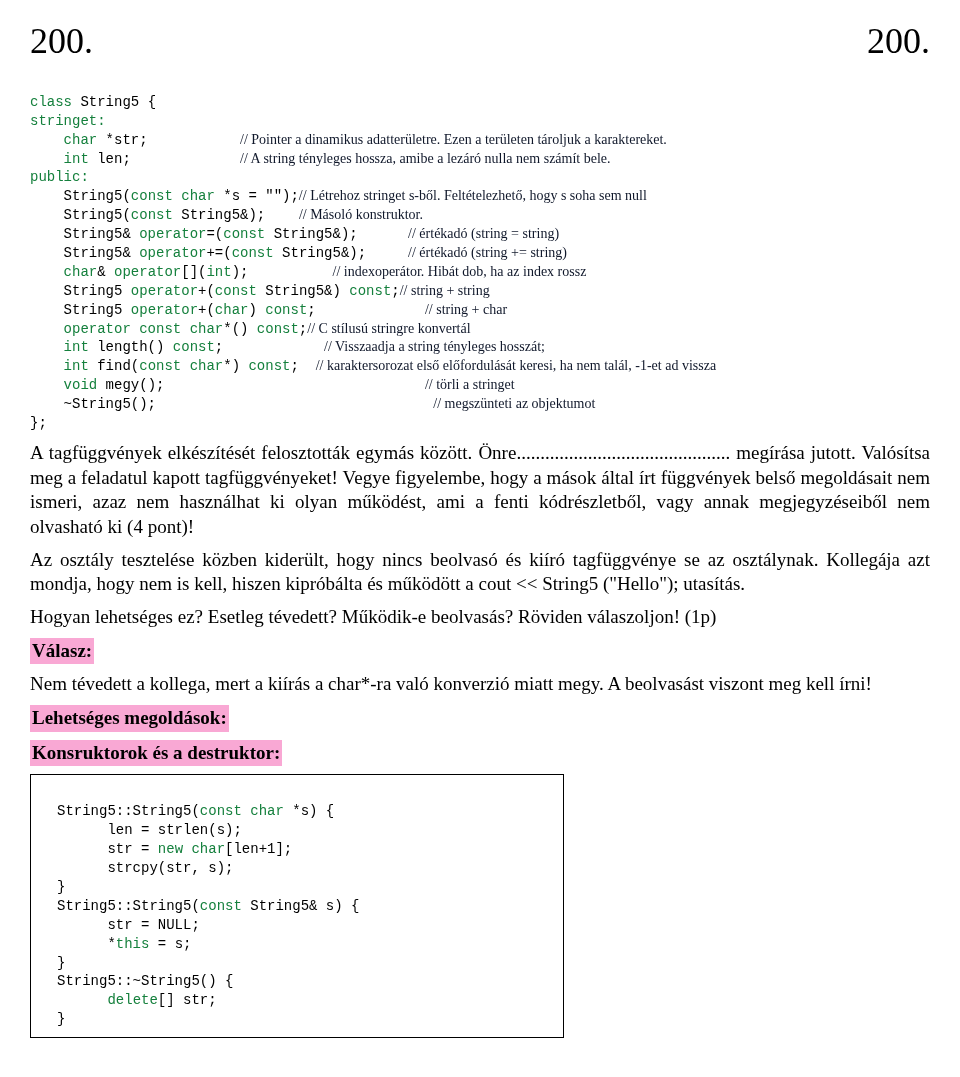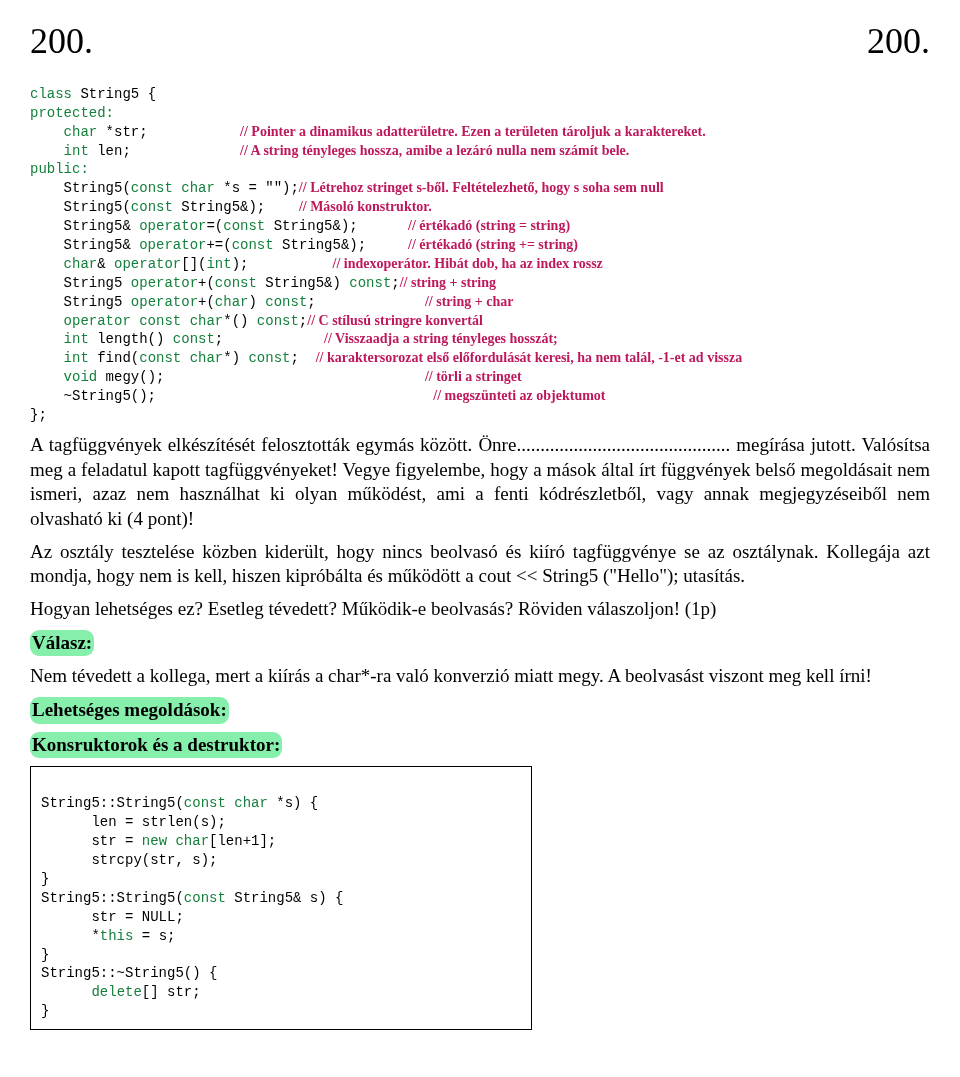--- a/index.html
+++ b/index.html
@@ -8,56 +8,56 @@
     font-family: "Times New Roman", serif;
     background: #fff;
     color: #000;
     width: 900px;
   }
   .header {
     display: flex;
     justify-content: space-between;
     align-items: baseline;
     font-size: 36px;
-    margin-bottom: 4px;
+    margin-bottom: 12px;
   }
   .code {
     font-family: "Courier New", monospace;
     font-size: 14px;
     line-height: 1.35;
     white-space: pre;
   }
   .keyword { color: #15803d; }
-  .comment { color: #be185d; font-family: "Times New Roman", serif; font-weight: bold; text-align: center; }
+  .comment { color: #0f172a; font-family: "Times New Roman", serif; font-weight: normal; text-align: center; }
   p.body-text {
     font-size: 19px;
     line-height: 1.3;
     margin: 8px 0;
     text-align: justify;
   }
-  .hlbox { background: #86efac; font-weight: bold; display: inline-block; padding: 1px 2px; border-radius: 9px; }
+  .hlbox { background: #f9a8d4; font-weight: bold; display: inline-block; padding: 1px 2px; }
   .solution-box {
     border: 1px solid #000;
-    padding: 8px 10px;
+    padding: 8px 26px;
     margin-top: 6px;
     width: 480px;
   }
   .solution-box .code { font-size: 14px; }
 </style>
 </head>
 <body>
 
 <div class="header">
   <span>200.</span>
   <span>200.</span>
 </div>
 
 <div class="code">
 <span class="keyword">class</span><span> String5 {</span>
-<span class="keyword">protected:</span>
+<span class="keyword">stringet:</span>
 <span class="keyword">    char</span><span> *str;           </span><span class="comment">// Pointer a dinamikus adatterületre. Ezen a területen tároljuk a karaktereket.</span>
 <span class="keyword">    int</span><span> len;             </span><span class="comment">// A string tényleges hossza, amibe a lezáró nulla nem számít bele.</span>
 <span class="keyword">public:</span>
 <span>    String5(</span><span class="keyword">const char</span><span> *s = "");</span><span class="comment">// Létrehoz stringet s-ből. Feltételezhető, hogy s soha sem null</span>
 <span>    String5(</span><span class="keyword">const</span><span> String5&amp;);    </span><span class="comment">// Másoló konstruktor.</span>
 <span>    String5&amp; </span><span class="keyword">operator</span><span>=(</span><span class="keyword">const</span><span> String5&amp;);      </span><span class="comment">// értékadó (string = string)</span>
 <span>    String5&amp; </span><span class="keyword">operator</span><span>+=(</span><span class="keyword">const</span><span> String5&amp;);     </span><span class="comment">// értékadó (string += string)</span>
 <span class="keyword">    char</span><span>&amp; </span><span class="keyword">operator</span><span>[](</span><span class="keyword">int</span><span>);          </span><span class="comment">// indexoperátor. Hibát dob, ha az index rossz</span>
 <span>    String5 </span><span class="keyword">operator</span><span>+(</span><span class="keyword">const</span><span> String5&amp;) </span><span class="keyword">const</span><span>;</span><span class="comment">// string + string</span>
 <span>    String5 </span><span class="keyword">operator</span><span>+(</span><span class="keyword">char</span><span>) </span><span class="keyword">const</span><span>;             </span><span class="comment">// string + char</span>

